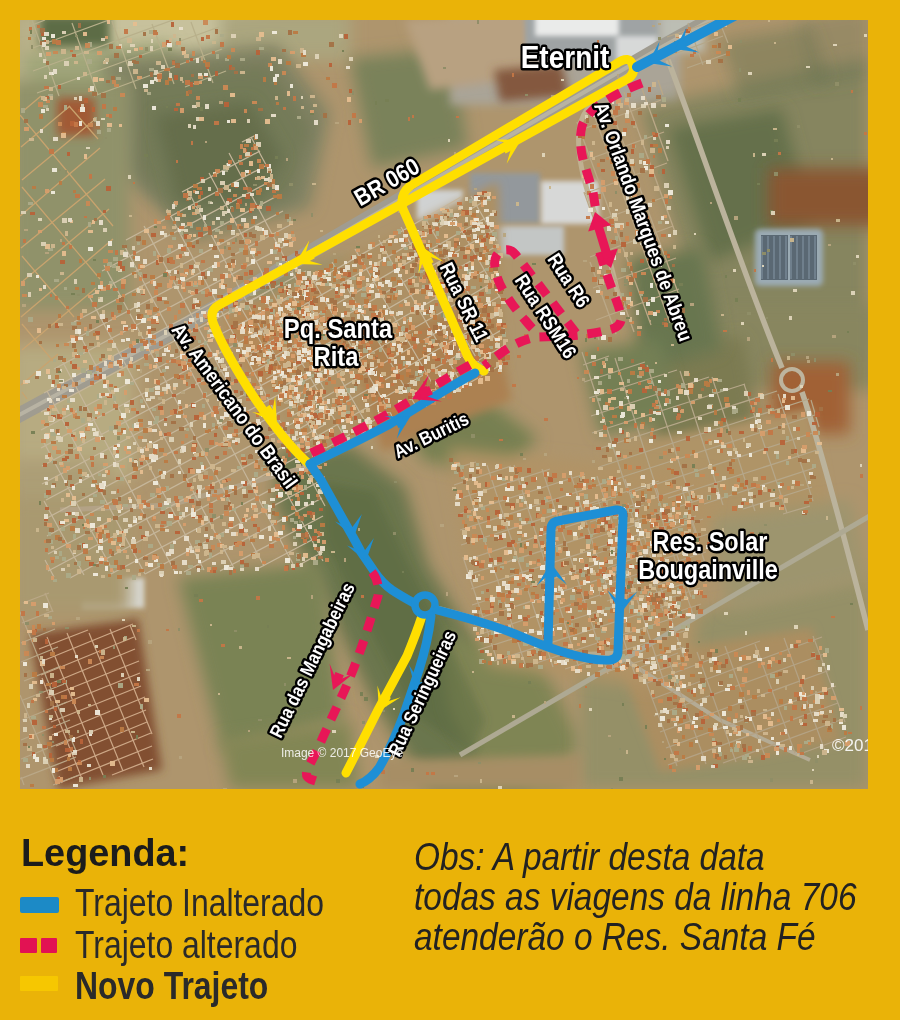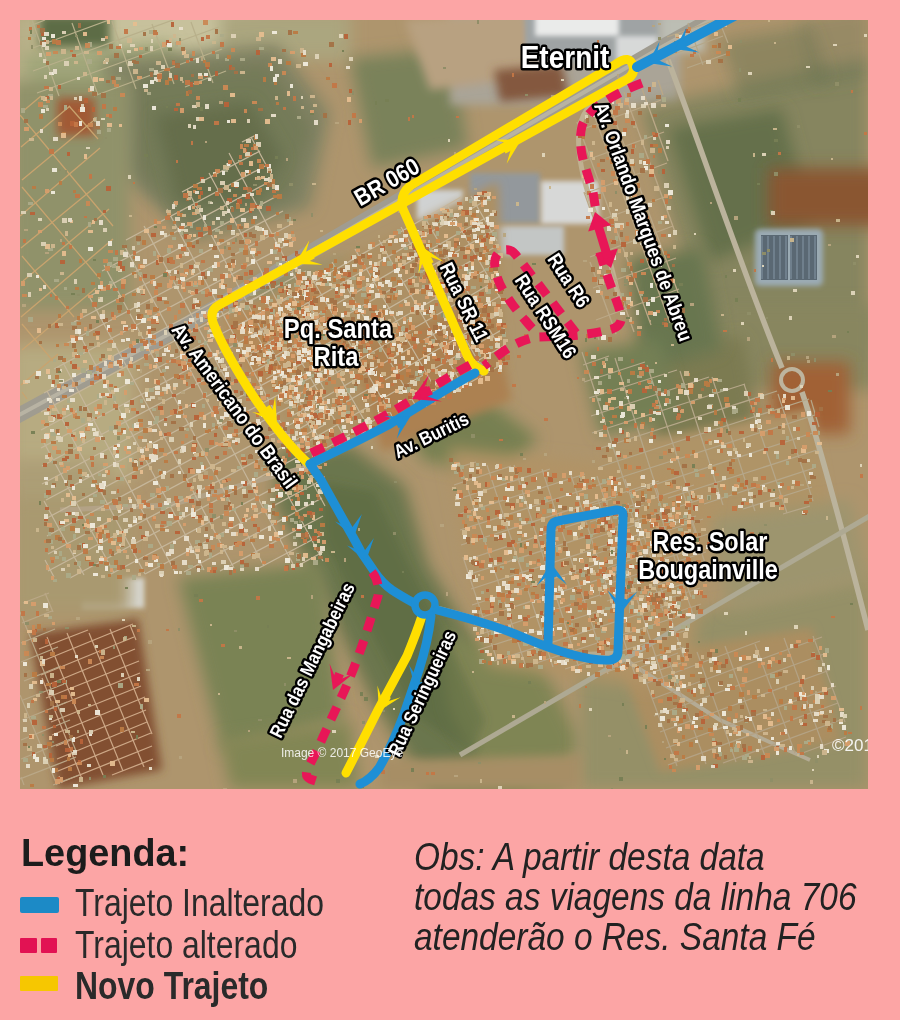--- a/index.html
+++ b/index.html
@@ -1,16 +1,16 @@
 <!DOCTYPE html>
 <html><head>
 <meta charset="utf-8">
 <style>
 html,body{margin:0;padding:0;background:#ffffff;}
-#page{position:relative;width:900px;height:1020px;background:#fca5a5;overflow:hidden;font-family:"Liberation Sans",sans-serif;}
+#page{position:relative;width:900px;height:1020px;background:#eab308;overflow:hidden;font-family:"Liberation Sans",sans-serif;}
 #map{position:absolute;left:20px;top:20px;width:848px;height:769px;}
 .leg{position:absolute;color:#1c1c1c;}
 #legenda{left:21px;top:831px;font-size:39px;font-weight:bold;transform:scaleX(0.97);transform-origin:left top;}
 .row{position:absolute;left:75px;font-size:38px;transform:scaleX(0.84);transform-origin:left top;white-space:nowrap;color:#2a2a2a;}
 .sw{position:absolute;}
 #obs{left:414px;top:837px;font-size:38px;font-style:italic;line-height:40px;transform:scaleX(0.88);transform-origin:left top;white-space:nowrap;color:#222;}
 </style>
 </head>
 <body>
 <div id="page">

